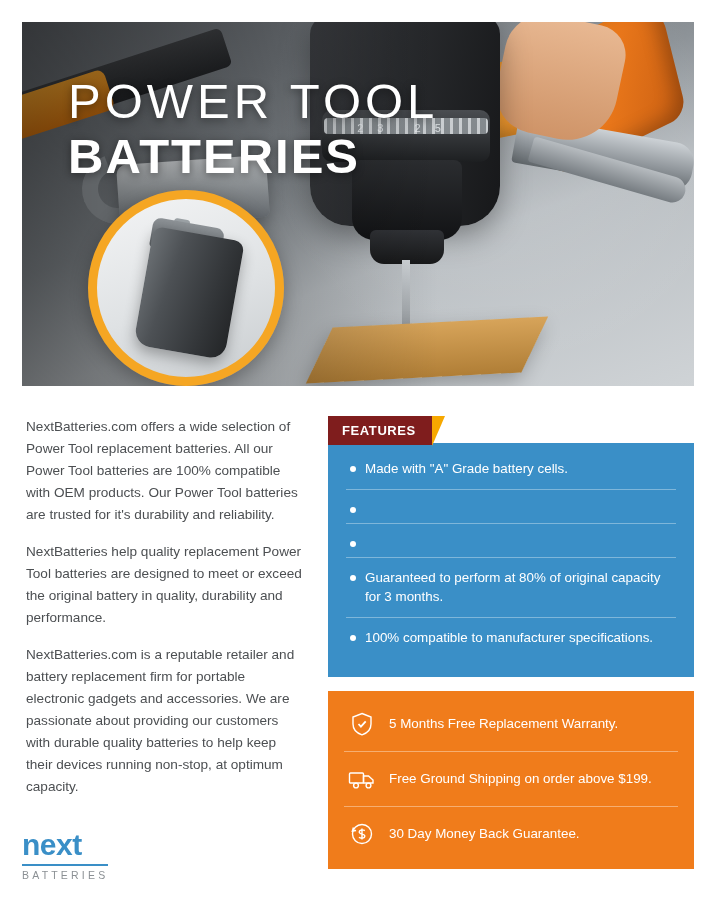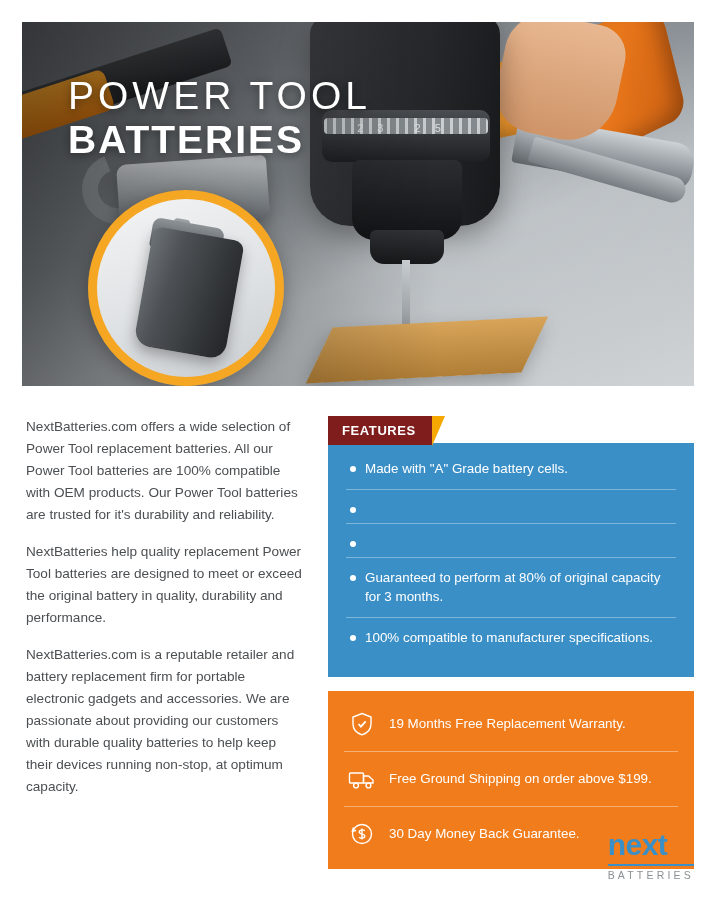--- a/index.html
+++ b/index.html
@@ -177,21 +177,21 @@
   }
   .hero-shade {
     position: absolute;
     inset: 0;
     background: linear-gradient(90deg, rgba(0,0,0,.45) 0%, rgba(0,0,0,.22) 35%, rgba(0,0,0,0) 62%);
   }
   .hero-title {
     position: absolute;
     left: 46px; top: 52px;
     color: #ffffff;
-    font-size: 39px;
+    font-size: 49px;
     font-weight: 400;
     letter-spacing: 4px;
     line-height: 1.12;
     text-shadow: 0 2px 8px rgba(0,0,0,.45);
   }
   .hero-title .l2 { display: block; font-weight: 700; letter-spacing: 2px; }
 
   
   .battery-circle {
     position: absolute;
@@ -322,21 +322,20 @@
 
   
   .footer {
     position: absolute;
     left: 22px;
     right: 26px;
     bottom: 18px;
     display: flex;
     align-items: flex-end;
     gap: 18px;
-    flex-direction: column;
   }
   .logo {
     line-height: 1;
   }
   .logo-main {
     color: #3a8fc7;
     font-size: 30px;
     font-weight: 700;
     letter-spacing: -0.5px;
   }
@@ -433,21 +432,21 @@
       </div>
 
       <div class="perks-box">
         <div class="perk-item">
           <span class="perk-icon">
             <svg width="26" height="26" viewBox="0 0 26 26" fill="none" stroke="#ffffff" stroke-width="1.4">
               <path d="M13 2.5 L22 6 V13 C22 18.5 17.8 22.3 13 23.8 C8.2 22.3 4 18.5 4 13 V6 Z"></path>
               <path d="M9.5 13 l2.4 2.6 4.8 -5.2" stroke-width="1.8"></path>
             </svg>
           </span>
-          <span>19 Months Free Replacement Warranty.</span>
+          <span>5 Months Free Replacement Warranty.</span>
         </div>
         <div class="perk-item">
           <span class="perk-icon">
             <svg width="28" height="24" viewBox="0 0 28 24" fill="none" stroke="#ffffff" stroke-width="1.4">
               <rect x="1.5" y="6" width="14" height="10" rx="1"></rect>
               <path d="M15.5 9 H20.5 L25 13 V16 H15.5 Z"></path>
               <circle cx="8" cy="18.5" r="2.4"></circle>
               <circle cx="20.5" cy="18.5" r="2.4"></circle>
             </svg>
           </span>

